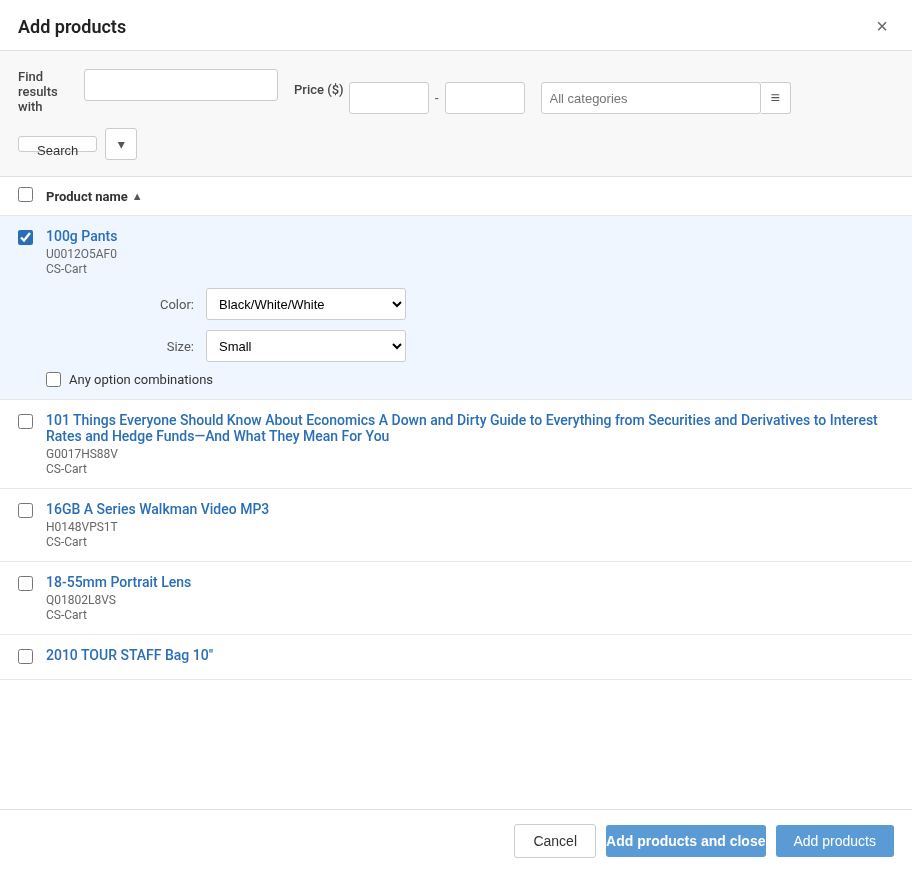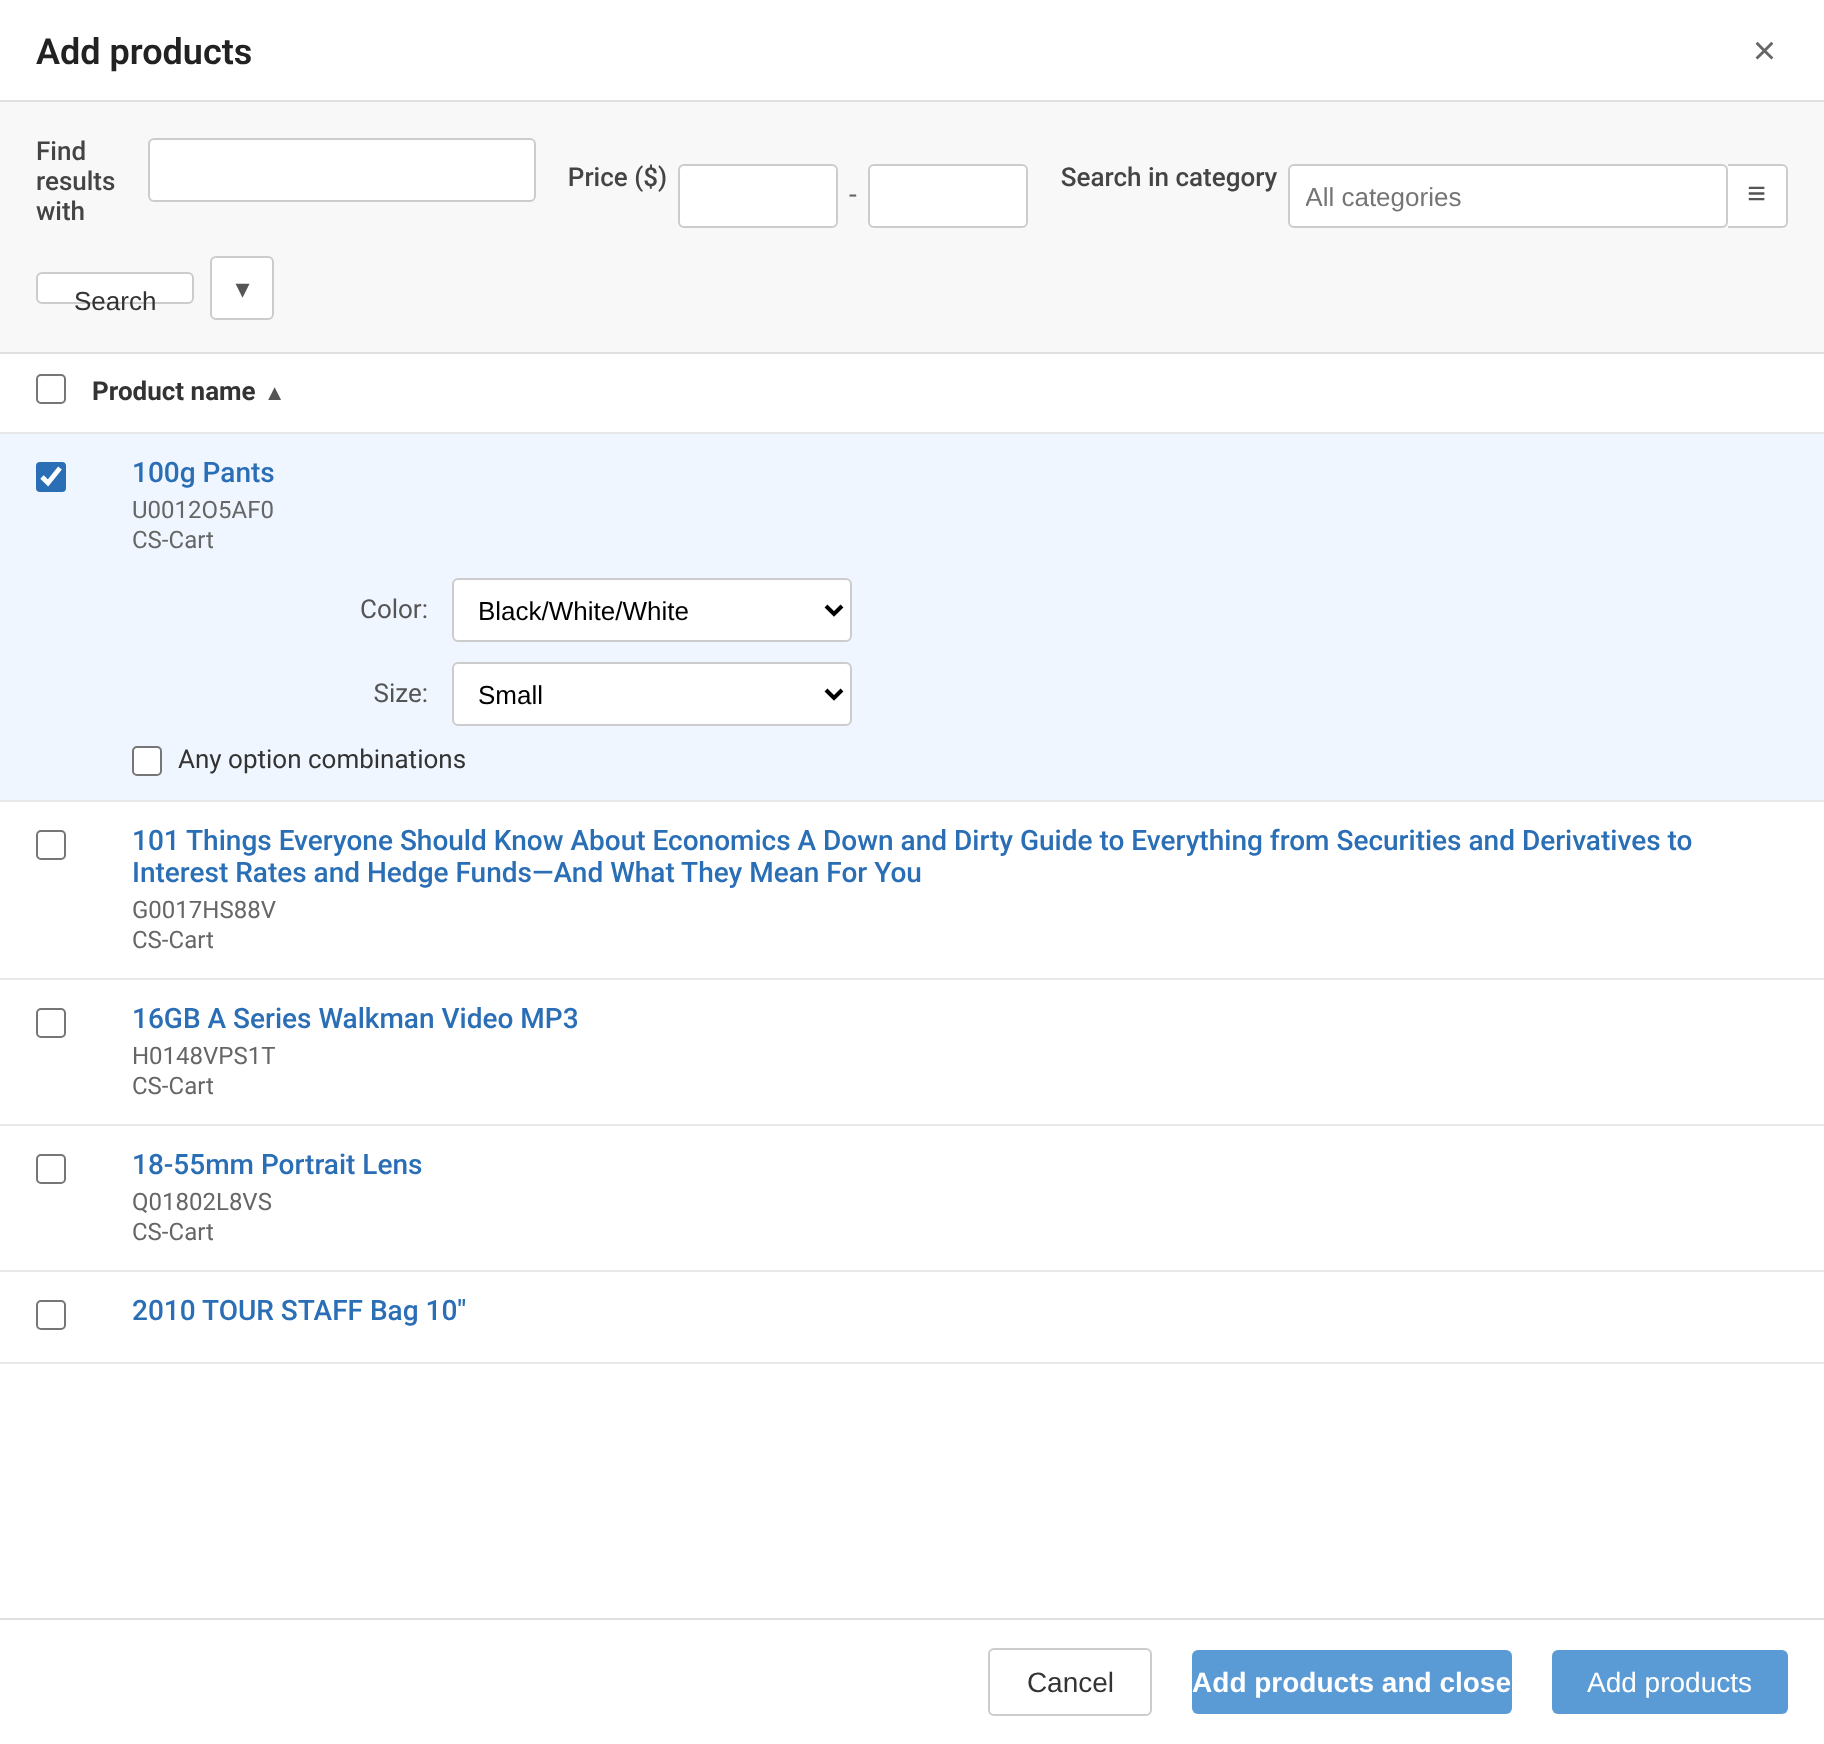--- a/index.html
+++ b/index.html
@@ -166,21 +166,20 @@
     .sort-icon {
       color: #555;
       font-size: 11px;
     }
     .product-item {
       display: flex;
       align-items: flex-start;
       padding: 12px 18px;
       border-bottom: 1px solid #e8e8e8;
       background: #fff;
-      gap: 20px;
     }
     .product-item.selected {
       background: #f0f6ff;
     }
     .product-item .check-col {
       width: 28px;
       padding-top: 2px;
       flex-shrink: 0;
     }
     .product-info {
@@ -246,21 +245,21 @@
       cursor: pointer;
       accent-color: #2a6eb5;
     }
     .modal-footer {
       display: flex;
       justify-content: flex-end;
       align-items: center;
       padding: 14px 18px;
       border-top: 1px solid #e0e0e0;
       background: #fff;
-      gap: 20px;
+      gap: 10px;
     }
     .btn-cancel {
       background: #fff;
       border: 1px solid #ccc;
       border-radius: 3px;
       padding: 8px 18px;
       font-size: 14px;
       cursor: pointer;
       color: #333;
     }
@@ -310,21 +309,20 @@
       <div class="filter-group">
         <label>Price ($)</label>
         <div class="price-range">
           <input type="text" class="price-input" style="">
           <span class="price-separator">-</span>
           <input type="text" class="price-input" style="">
         </div>
       </div>
 
       <div class="filter-group">
-        <label>Search in category</label>
         <div class="category-group">
           <input type="text" class="category-input" placeholder="All categories" style="">
           <button class="category-btn">≡</button>
         </div>
       </div>
     </div>
 
     <div class="search-row">
       <button class="search-btn">Search</button>
       <button class="dropdown-arrow-btn">

